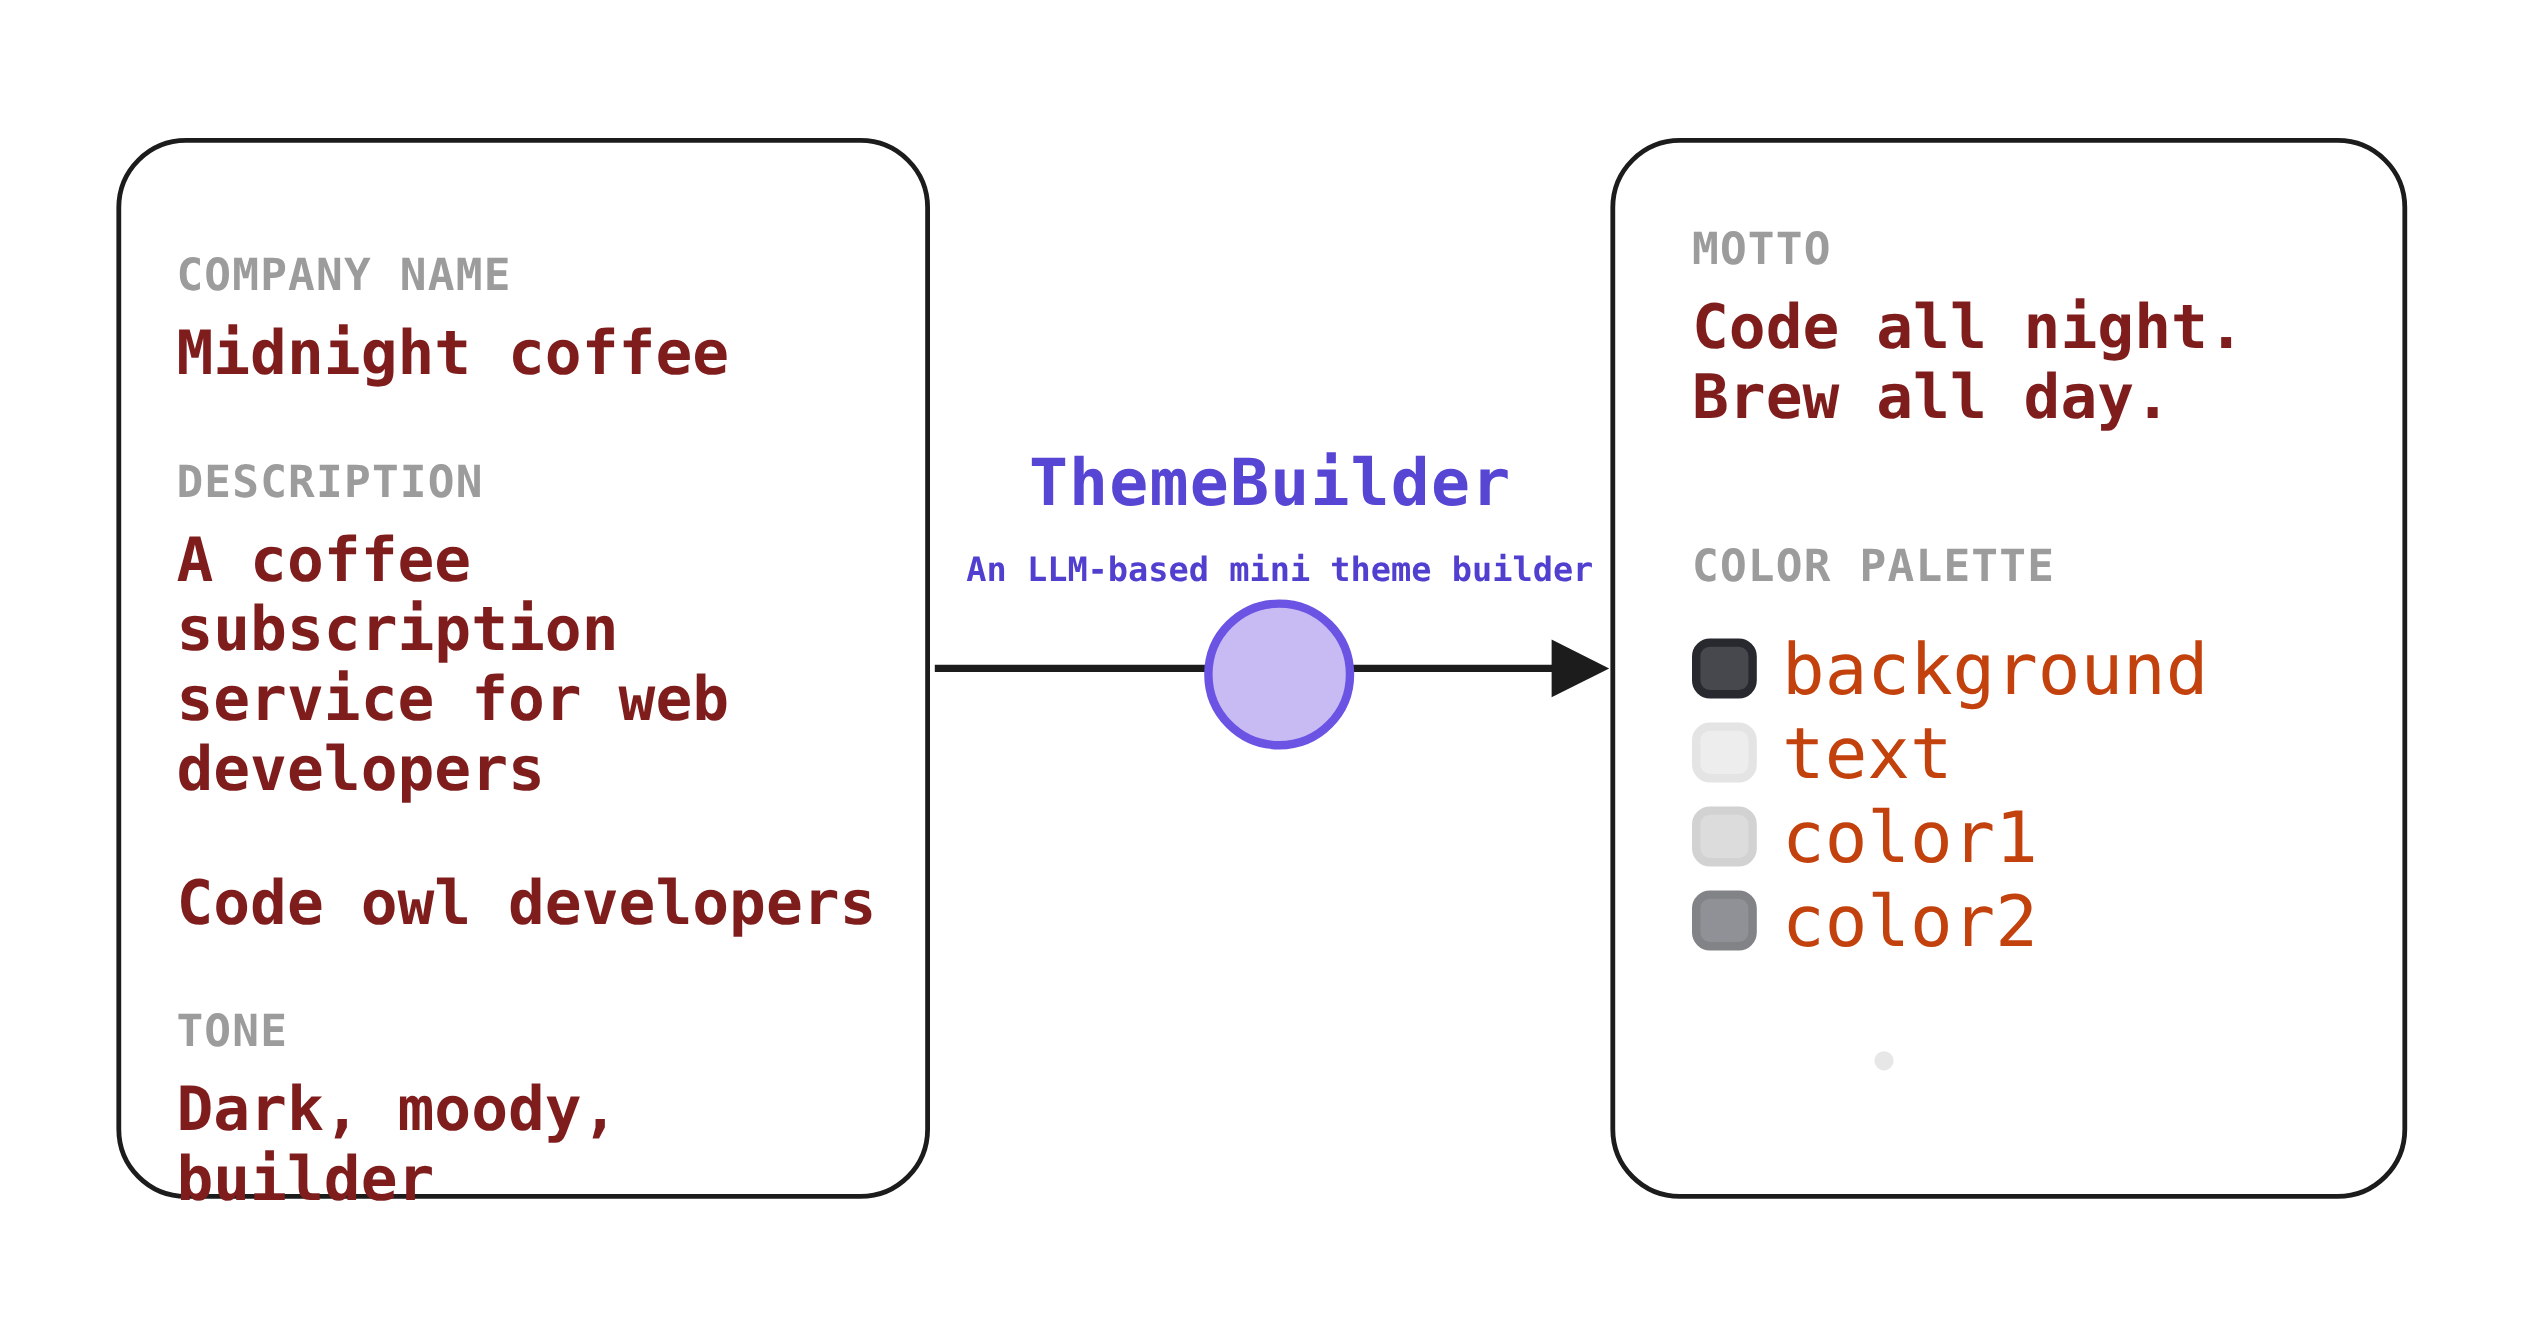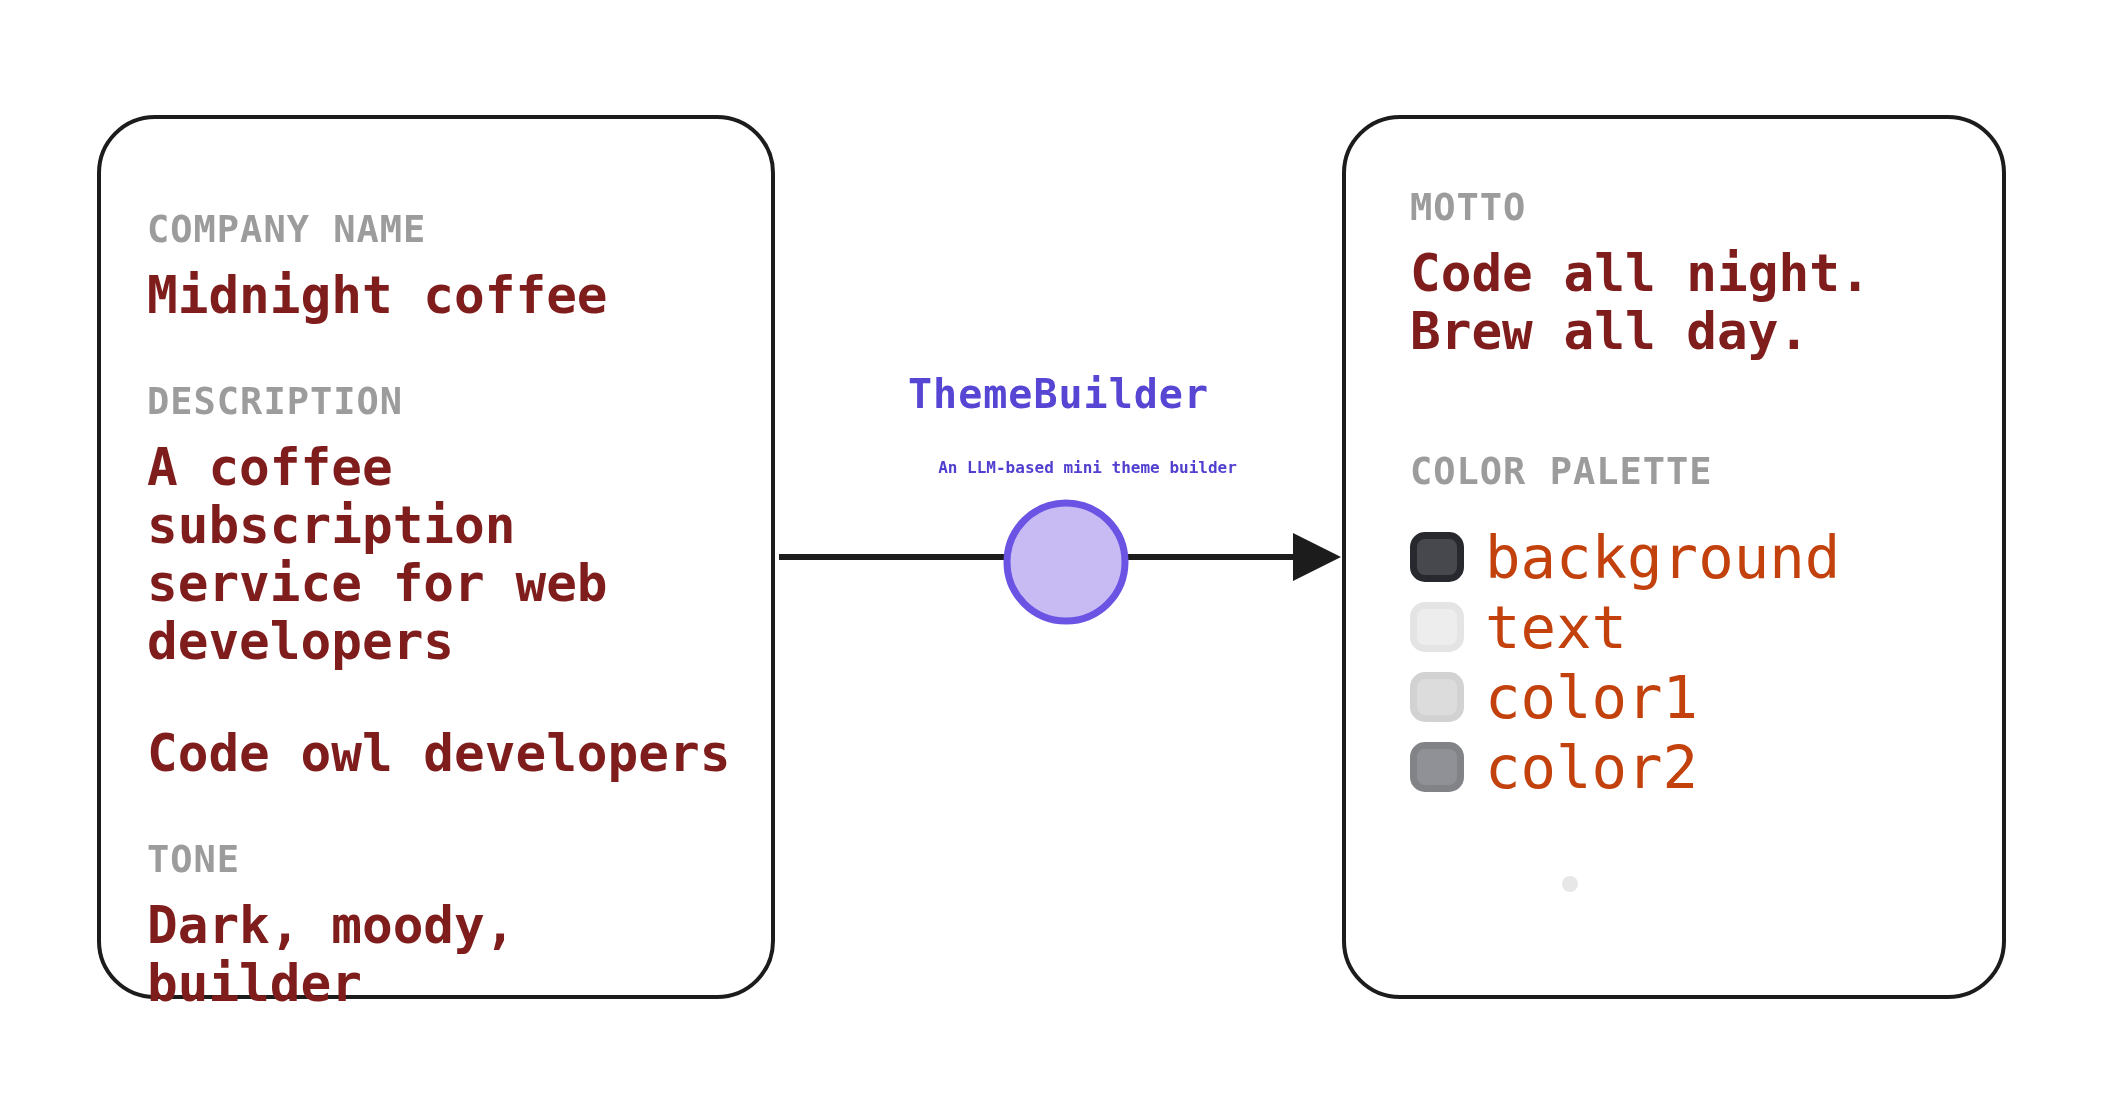--- a/index.html
+++ b/index.html
@@ -28,25 +28,25 @@
   .palette-row{display:flex;align-items:center;height:52px;margin-bottom:18px;}
   .swatch{
     width:54px;height:50px;box-sizing:border-box;flex:0 0 auto;
     border-radius:15px;border:7px solid transparent;
   }
   .swatch-name{
     font-size:59px;color:#c2410c;font-weight:normal;margin-left:21px;white-space:nowrap;
   }
   .builder-title{
     position:absolute;left:775px;top:371px;width:567px;text-align:center;
-    font-size:40px;font-weight:bold;letter-spacing:1px;white-space:nowrap;
+    font-size:54px;font-weight:bold;letter-spacing:1px;white-space:nowrap;
   }
   .builder-subtitle{
-    position:absolute;left:804px;top:458px;width:567px;text-align:center;
-    font-size:16px;font-weight:bold;white-space:nowrap;
+    position:absolute;left:783px;top:458px;width:567px;text-align:center;
+    font-size:28px;font-weight:bold;white-space:nowrap;
   }
   svg.flow{position:absolute;left:0;top:0;width:2102px;height:1114px;pointer-events:none;}
   .stray-dot{
     position:absolute;left:1562px;top:876px;width:16px;height:16px;
     border-radius:50%;background:#e7e7e7;
   }
 </style>
 </head>
 <body>
 

